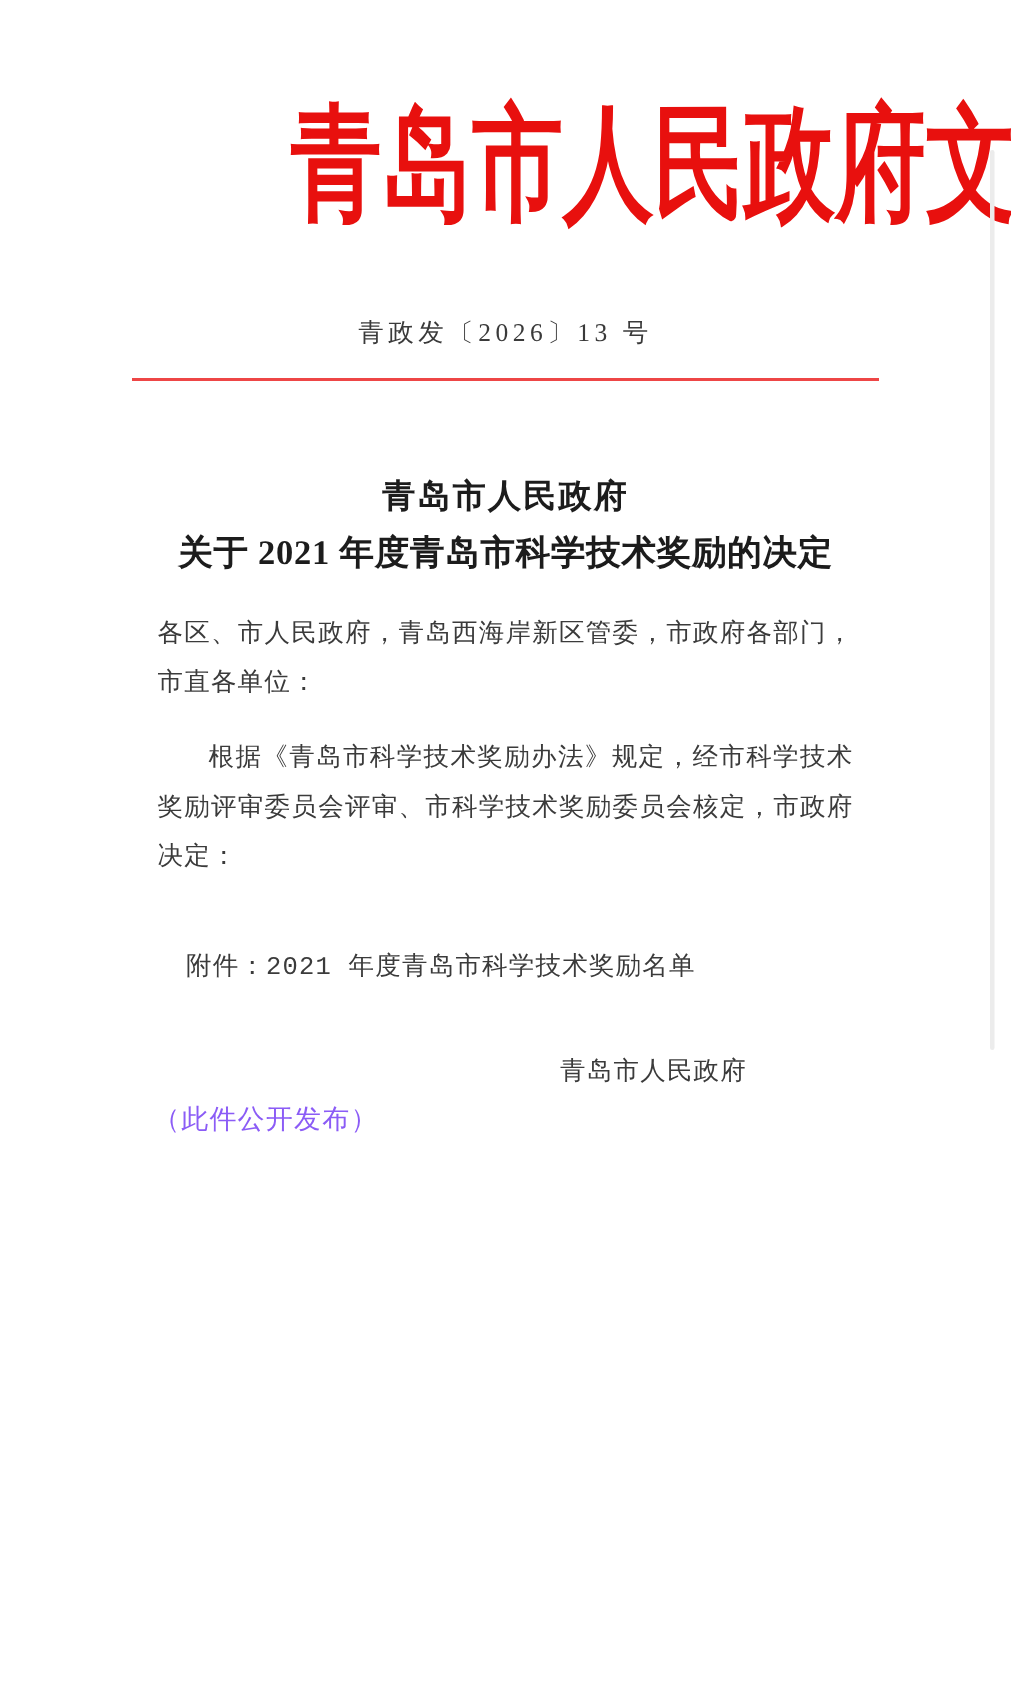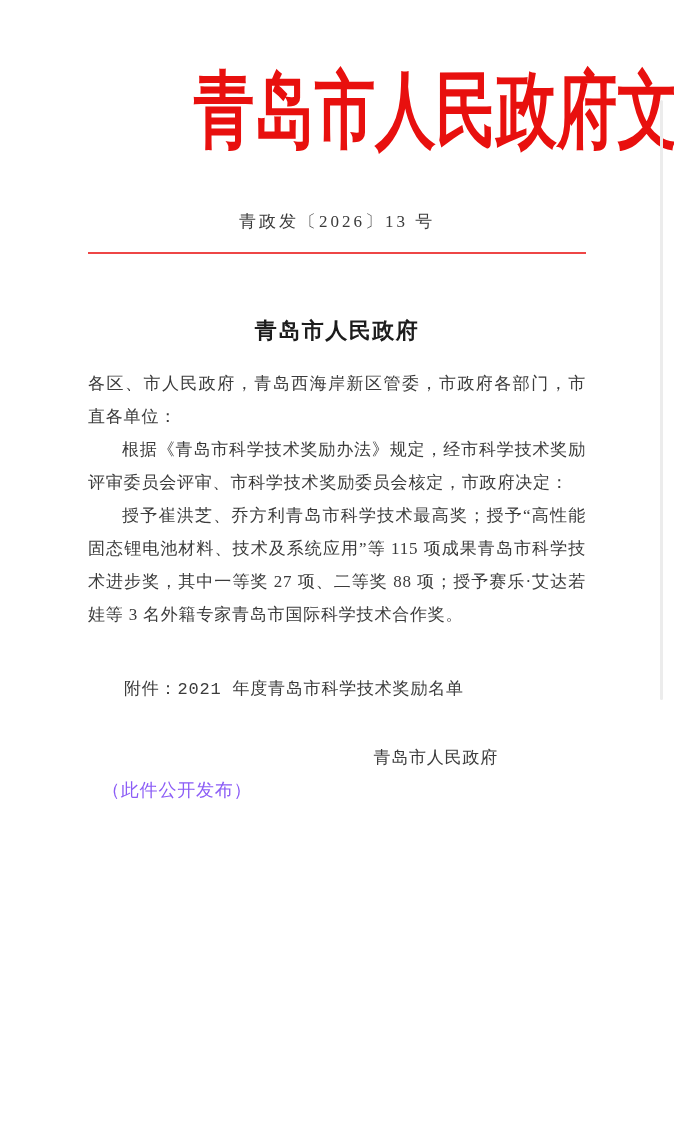--- a/index.html
+++ b/index.html
@@ -64,21 +64,21 @@
   }
   .body-text{
     margin-top:17px;
     font-size:17px;
     line-height:33px;
     letter-spacing:0.8px;
     text-align:justify;
     text-justify:inter-ideograph;
     color:#3b3b3b;
   }
-  .body-text p{margin:0;padding:0;}
+  .body-text p{margin:17px;padding:0;}
   .body-text p.indent{text-indent:2em;}
   .attachment{
     margin-top:42px;
     font-size:17px;
     line-height:33px;
     letter-spacing:0.8px;
     padding-left:36px;
     color:#3b3b3b;
     font-family:Liberation Mono, monospace;
   }
@@ -122,26 +122,26 @@
     <div class="masthead">
       <span class="stretch">青岛市人民政府文件</span>
     </div>
 
     <div class="doc-number">青政发〔2026〕13 号</div>
 
     <div class="red-rule"></div>
 
     <div class="title">
       <div class="l1">青岛市人民政府</div>
+      <div class="l2">关于 2021 年度青岛市科学技术奖励的决定</div>
     </div>
 
     <div class="body-text">
       <p>各区、市人民政府，青岛西海岸新区管委，市政府各部门，市直各单位：</p>
       <p class="indent">根据《青岛市科学技术奖励办法》规定，经市科学技术奖励评审委员会评审、市科学技术奖励委员会核定，市政府决定：</p>
-      <p class="indent">授予崔洪芝、乔方利青岛市科学技术最高奖；授予“高性能固态锂电池材料、技术及系统应用”等 115 项成果青岛市科学技术进步奖，其中一等奖 27 项、二等奖 88 项；授予赛乐·艾达若娃等 3 名外籍专家青岛市国际科学技术合作奖。</p>
     </div>
 
     <div class="attachment">附件：2021 年度青岛市科学技术奖励名单</div>
 
     <div class="sign-block">
       <div class="signer">青岛市人民政府</div>
       <div class="footer-note">（此件公开发布）</div>
     </div>
 
   </div>

